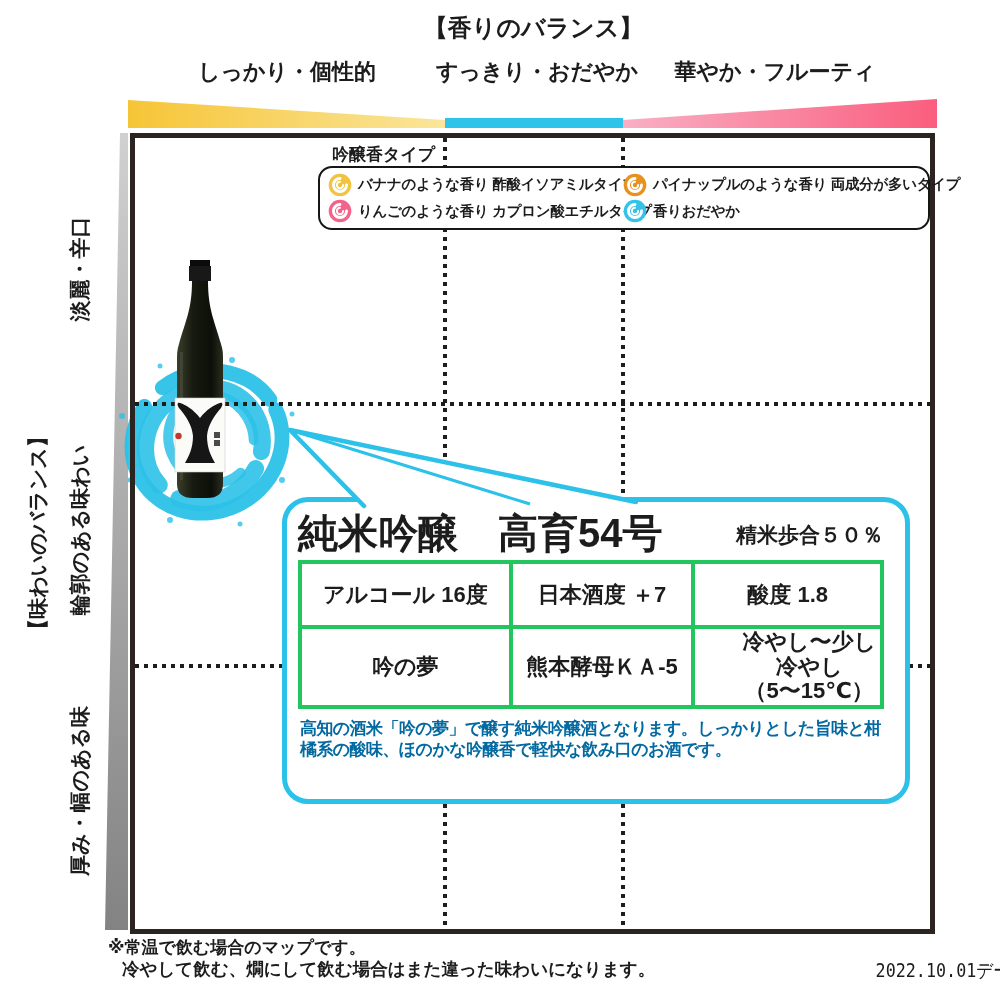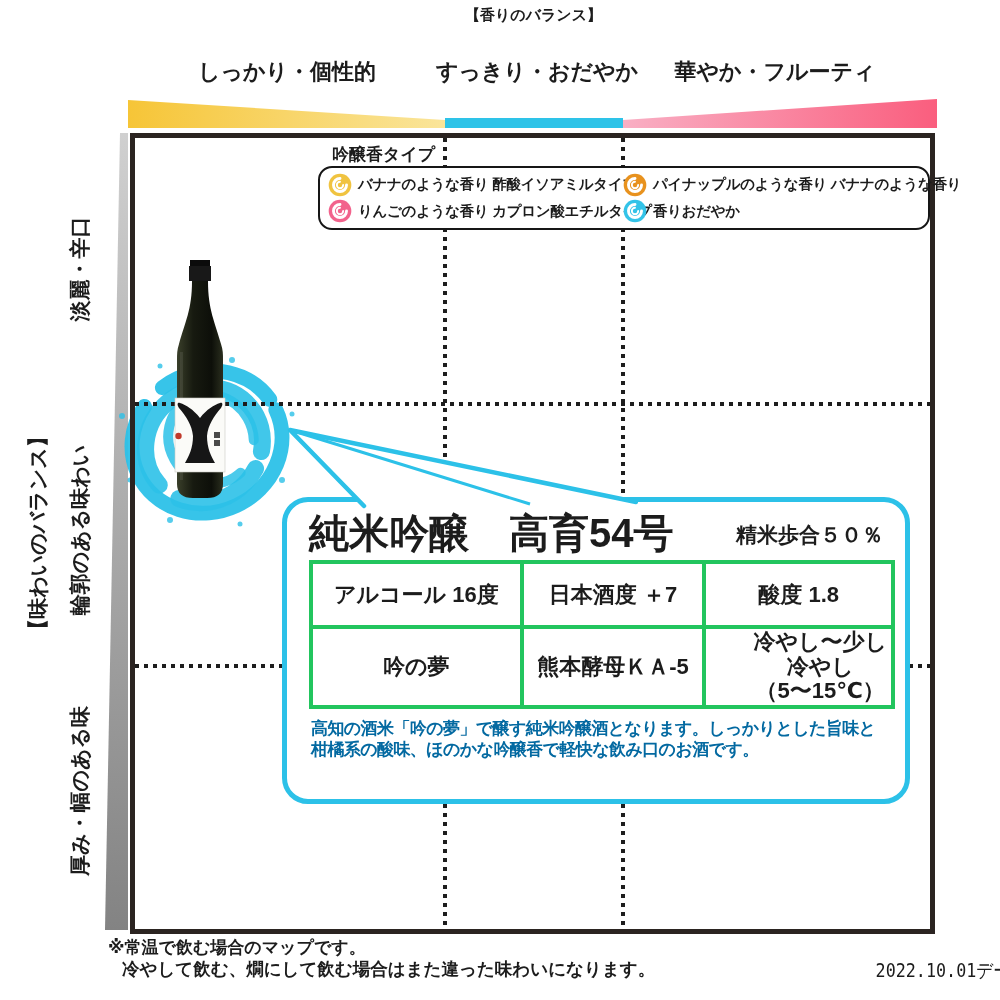--- a/index.html
+++ b/index.html
@@ -1,20 +1,20 @@
 <!DOCTYPE html>
 <html><head>
 <meta charset="utf-8">
 <style>
   html,body{margin:0;padding:0;background:#fff;}
   .stage{position:relative;width:1000px;height:1000px;background:#fff;overflow:hidden;
          font-family:"Liberation Sans","DejaVu Sans",sans-serif;color:#1c1c1c;}
   .abs{position:absolute;}
   
-  .top-title{left:130px;top:6px;width:807px;text-align:center;font-size:15px;font-weight:700;z-index:0;}
+  .top-title{left:130px;top:12px;width:807px;text-align:center;font-size:24px;font-weight:700;z-index:0;}
   .top-label{top:57px;transform:translateX(-50%);font-size:22px;font-weight:700;white-space:nowrap;z-index:0;}
   
   .rot{transform:translate(-50%,-50%) rotate(-90deg);white-space:nowrap;font-weight:700;z-index:0;}
   .left-title{font-size:21px;}
   .left-label{font-size:21px;}
   
   .chart-frame{left:130px;top:133px;width:805px;height:801px;border:5px solid #2b2421;box-sizing:border-box;z-index:2;pointer-events:none;background:transparent;}
   .vdash{width:4px;background-image:repeating-linear-gradient(180deg,#1d1d1d 0 4px,transparent 4px 9px);z-index:2;}
   .hdash{height:4px;background-image:repeating-linear-gradient(90deg,#1d1d1d 0 4px,transparent 4px 9px);z-index:2;}
   
@@ -23,21 +23,21 @@
               box-sizing:border-box;display:grid;grid-template-columns:295px auto;align-content:space-evenly;
               padding:2px 6px 2px 8px;z-index:4;}
   .legend-item{display:flex;align-items:center;gap:6px;font-size:14.5px;font-weight:600;letter-spacing:-0.3px;white-space:nowrap;}
   .legend-item svg{flex:0 0 auto;}
   
   .swirl{left:112px;top:352px;z-index:1;}
   .bottle{left:167px;top:260px;z-index:3;}
   .tail{left:278px;top:418px;z-index:6;}
   
   .callout{left:282px;top:497px;width:628px;height:307px;background:#fff;border:5px solid #2CC1E8;border-radius:26px;
-           box-sizing:border-box;padding:10px 16px 8px 22px;z-index:5;}
+           box-sizing:border-box;padding:10px 16px 8px 11px;z-index:5;}
   .co-head{display:flex;align-items:flex-end;}
   .co-title{font-size:40px;font-weight:700;letter-spacing:0px;line-height:1.05;}
   .co-polish{margin-left:auto;font-size:21px;font-weight:700;padding:0 6px 5px 0;}
   table.spec{border-collapse:collapse;border:4px solid #111;width:586px;margin-top:6px;table-layout:fixed;}
   table.spec td{border:4px solid #22c55e;text-align:center;vertical-align:middle;height:59px;
                 font-size:22px;font-weight:600;padding:1px 2px;}
   td.serve{font-size:19.5px;line-height:1.12;font-weight:600;}
   td.serve span{display:block;margin-left:43px;}
   .co-desc{margin:10px 2px 0 2px;font-size:17px;line-height:1.22;font-weight:600;letter-spacing:-0.6px;color:#0369a1;}
   
@@ -102,21 +102,21 @@
         <path d="M12.5 9.2 A3.3 3.3 0 1 0 15.8 12.5" stroke="#fff" stroke-width="2" fill="none" stroke-linecap="round"></path>
       </svg>
       <span>バナナのような香り 酢酸イソアミルタイプ</span>
     </div>
     <div class="legend-item">
       <svg width="24" height="24" viewBox="0 0 25 25">
         <circle cx="12.5" cy="12.5" r="11.8" style="fill: rgb(232, 146, 30);"></circle>
         <path d="M12.5 5.7 A6.8 6.8 0 1 0 19.3 12.5" stroke="#fff" stroke-width="3" fill="none" stroke-linecap="round"></path>
         <path d="M12.5 9.2 A3.3 3.3 0 1 0 15.8 12.5" stroke="#fff" stroke-width="2" fill="none" stroke-linecap="round"></path>
       </svg>
-      <span>パイナップルのような香り バナナのような香り</span>
+      <span>パイナップルのような香り 両成分が多いタイプ</span>
     </div>
     <div class="legend-item">
       <svg width="24" height="24" viewBox="0 0 25 25">
         <circle cx="12.5" cy="12.5" r="11.8" style="fill: rgb(242, 99, 140);"></circle>
         <path d="M12.5 5.7 A6.8 6.8 0 1 0 19.3 12.5" stroke="#fff" stroke-width="3" fill="none" stroke-linecap="round"></path>
         <path d="M12.5 9.2 A3.3 3.3 0 1 0 15.8 12.5" stroke="#fff" stroke-width="2" fill="none" stroke-linecap="round"></path>
       </svg>
       <span>りんごのような香り カプロン酸エチルタイプ</span>
     </div>
     <div class="legend-item">

